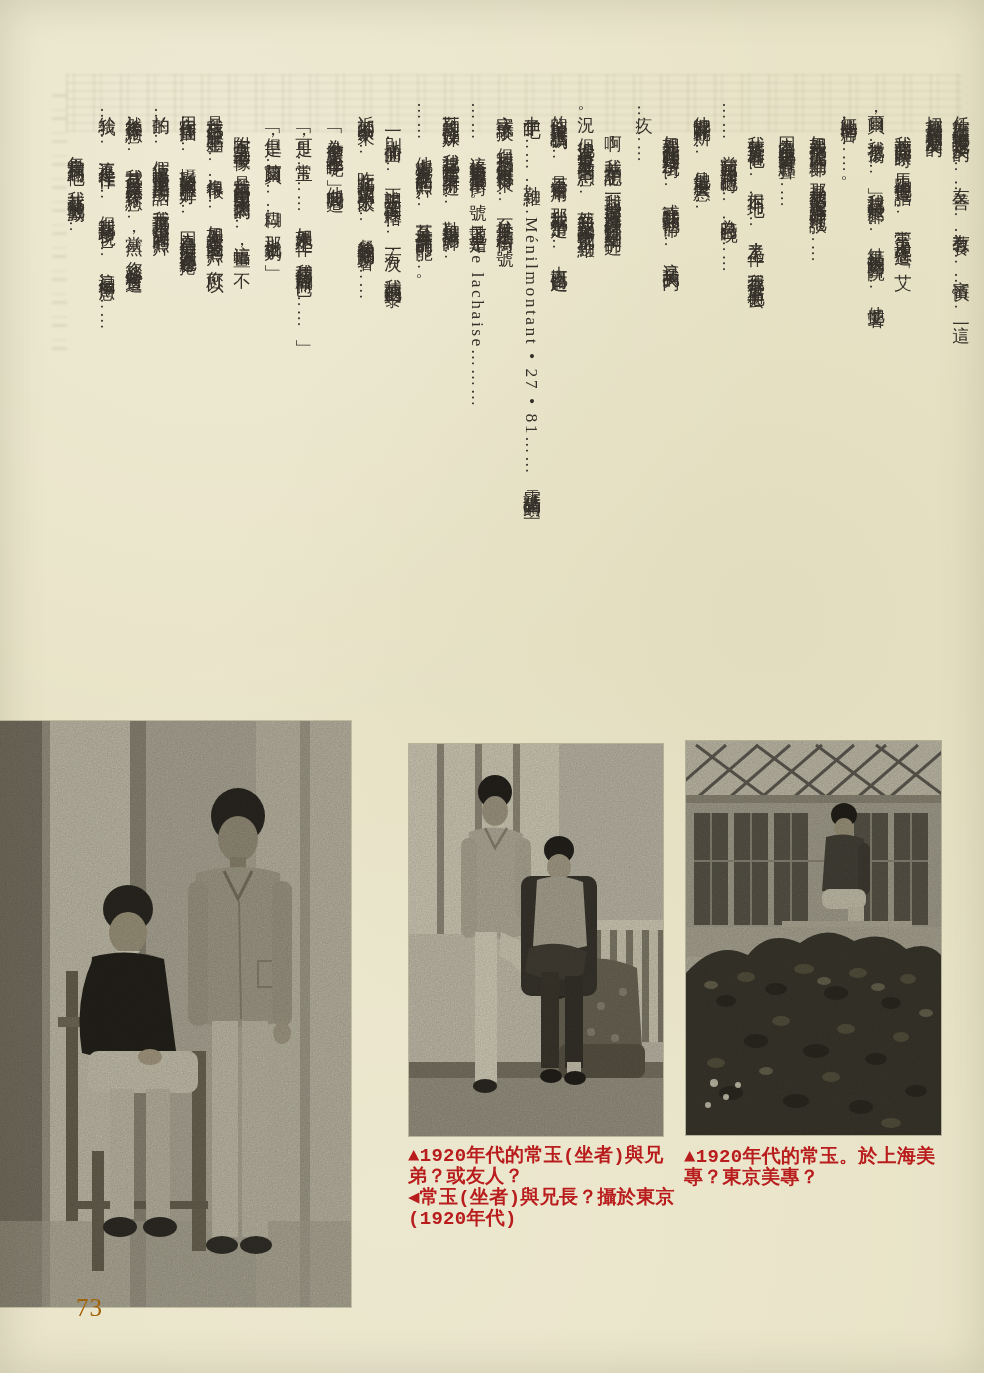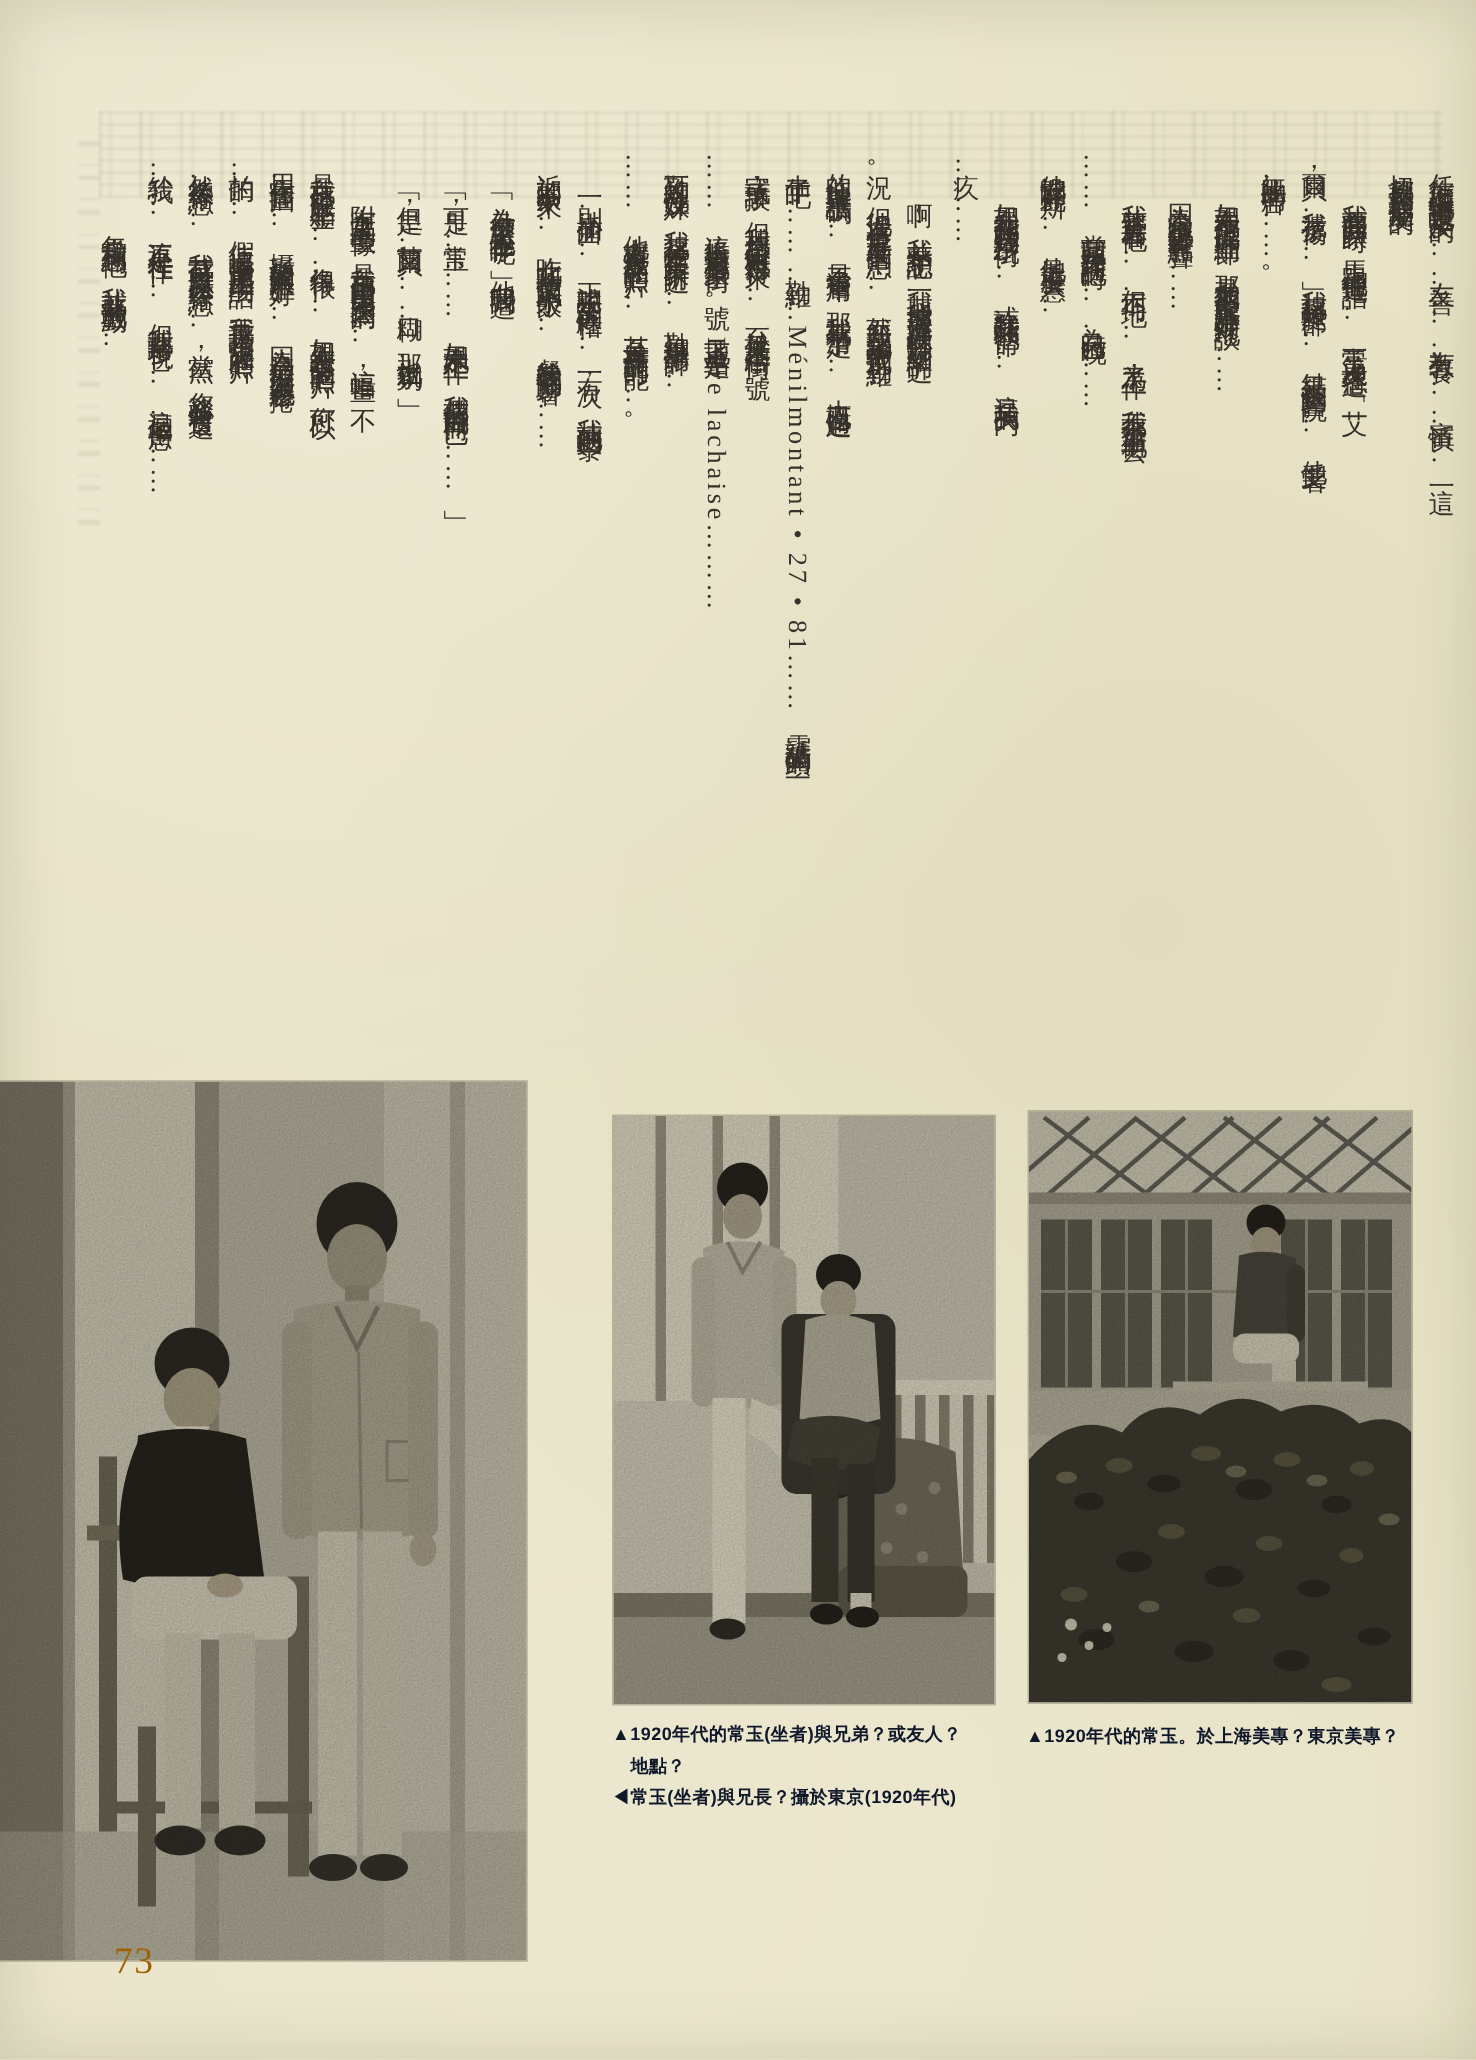--- a/index.html
+++ b/index.html
@@ -38,22 +38,22 @@
   .vcol.p{margin-block-start:4px;}
 
   
   .photo{position:absolute;overflow:hidden;background:#b5b09e;}
   .photo svg{display:block;}
   .photo-left{left:0;top:721px;width:351px;height:586px;box-shadow:0 0 0 1px rgba(70,66,48,0.25);}
   .photo-middle{left:409px;top:744px;width:254px;height:392px;box-shadow:0 0 0 1px rgba(70,66,48,0.3);}
   .photo-right{left:686px;top:741px;width:255px;height:394px;box-shadow:0 0 0 1px rgba(70,66,48,0.3);}
 
   
-  .caption{position:absolute;font-family:Liberation Sans, sans-serif;font-weight:700;
-    color:#0f172a;font-size:12px;line-height:21px;letter-spacing:0.3px;}
+  .caption{position:absolute;font-family:Liberation Mono, monospace;font-weight:700;
+    color:#b91c1c;font-size:19px;line-height:21px;letter-spacing:0.3px;}
   .caption-middle{left:408px;top:1146px;width:272px;}
   .caption-right{left:684px;top:1147px;width:290px;}
 
   .page-number{position:absolute;left:76px;top:1294px;font-size:25px;color:#a16207;
     font-family:"Liberation Serif", serif;letter-spacing:1px;}
 </style>
 </head>
 <body>
 
 <div class="paper-tone"></div>
@@ -295,21 +295,20 @@
         <circle cx="40" cy="356" r="3"></circle>
       <circle cx="22" cy="364" r="3"></circle>
         <circle cx="52" cy="344" r="3"></circle>
     </g>
     <rect width="255" height="394" filter="url(#grain3)" opacity="0.22"></rect>
   </svg>
 </div>
 
 <div class="caption caption-middle">
   <div>▲1920年代的常玉(坐者)與兄弟？或友人？</div>
-  <div>　地點？</div>
   <div>◀常玉(坐者)與兄長？攝於東京(1920年代)</div>
 </div>
 <div class="caption caption-right">
   <div>▲1920年代的常玉。於上海美專？東京美專？</div>
 </div>
 
 <div class="page-number">73</div>
 
 <div class="paper-edge"></div>
 

